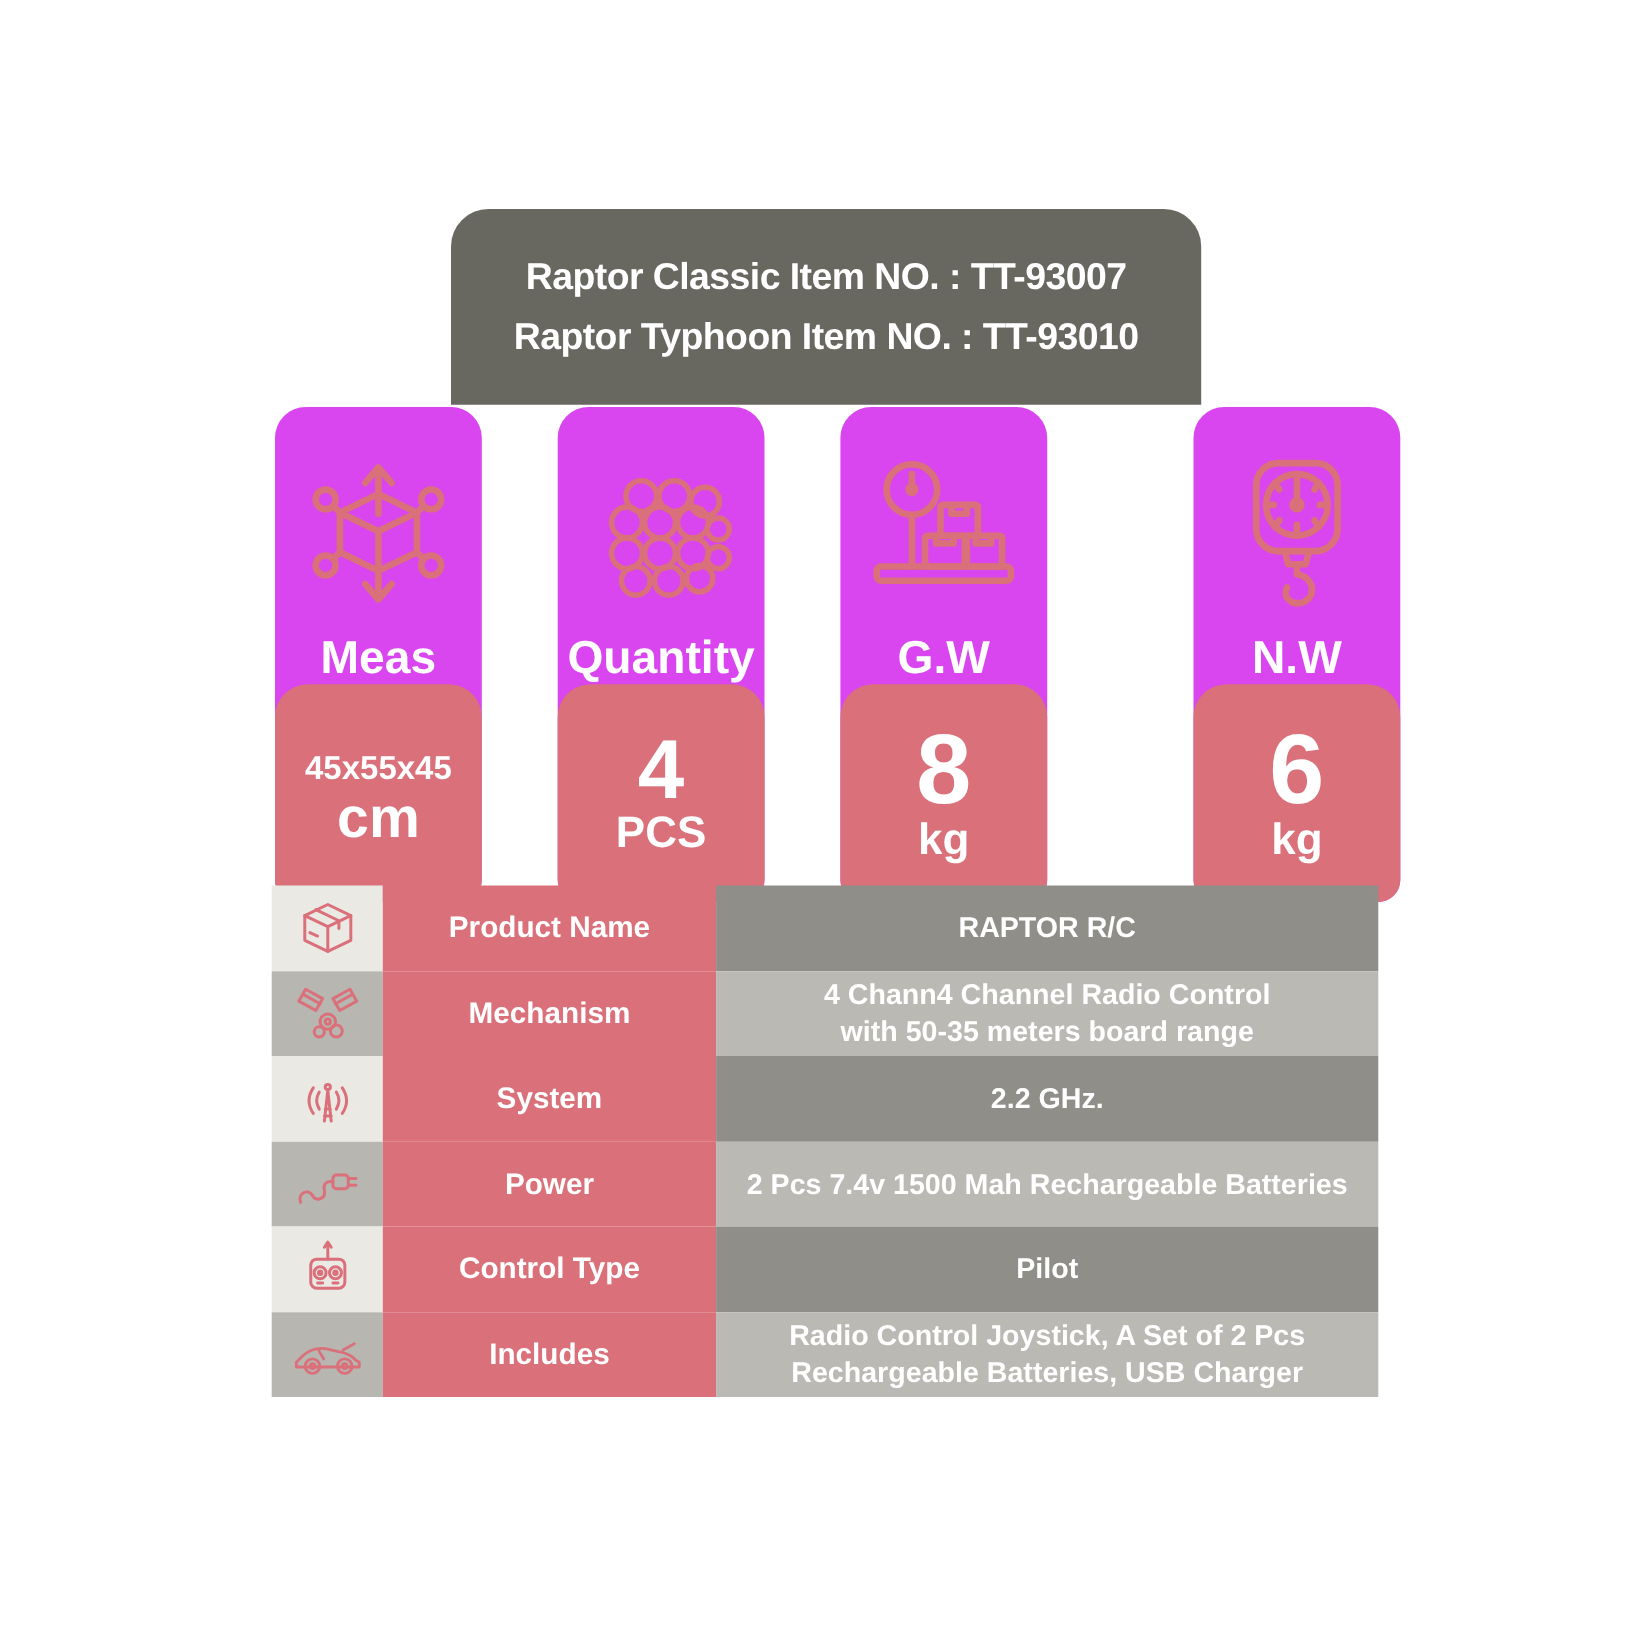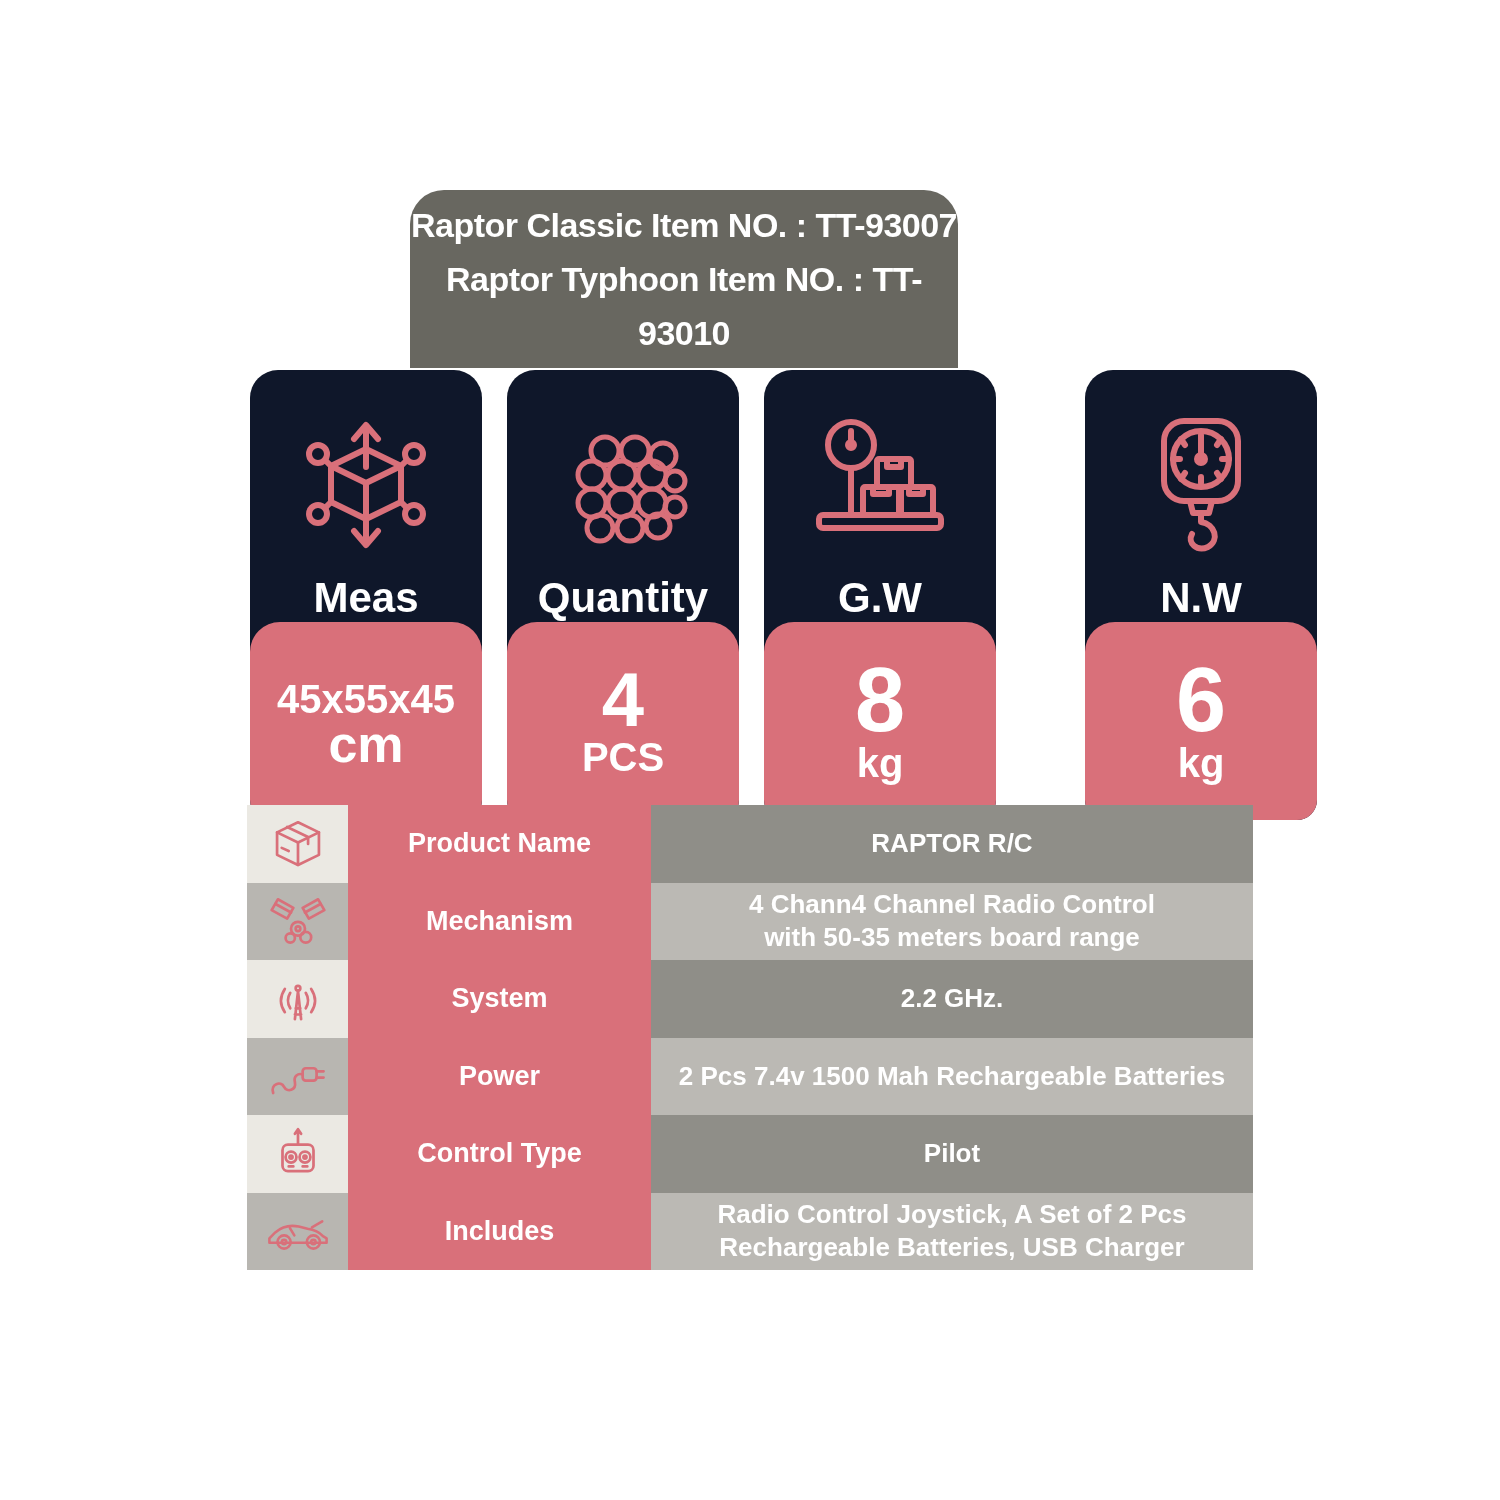--- a/index.html
+++ b/index.html
@@ -5,46 +5,46 @@
   html,body{margin:0;padding:0;}
   body{
     width:1500px;height:1500px;background:#ffffff;
     font-family:"Liberation Sans", sans-serif;
     position:relative;overflow:hidden;
   }
   .canvas{position:absolute;inset:0;}
 
   
   .header-box{
-    position:absolute;left:410px;top:190px;width:548px;height:178px;
+    position:absolute;left:410px;top:190px;width:682px;height:178px;
     background:#686760;border-radius:34px 34px 0 0;
     display:flex;flex-direction:column;justify-content:center;align-items:center;
     color:#ffffff;font-weight:bold;font-size:34px;letter-spacing:-0.5px;
     line-height:54px;text-align:center;
   }
 
   
   .stat-col{
-    position:absolute;top:370px;width:232px;height:450px;
-    background:#0f172a;border-radius:28px 28px 20px 20px;
+    position:absolute;top:370px;width:188px;height:450px;
+    background:#d946ef;border-radius:28px 28px 20px 20px;
   }
   .stat-col .icon-wrap{
     height:180px;margin-top:24px;
     display:flex;align-items:center;justify-content:center;
   }
   .stat-label{
     text-align:center;color:#ffffff;font-weight:bold;font-size:42px;line-height:48px;
   }
   .stat-value-box{
     position:absolute;left:0;right:0;top:252px;bottom:0;
     background:#d9707a;border-radius:30px 30px 20px 20px;
     display:flex;flex-direction:column;justify-content:center;align-items:center;
     color:#ffffff;font-weight:bold;text-align:center;
   }
-  .v-meas{font-size:40px;line-height:46px;}
+  .v-meas{font-size:30px;line-height:46px;}
   .v-unit{font-size:52px;line-height:44px;}
   .v-big{font-size:76px;line-height:72px;}
   .v-huge{font-size:90px;line-height:84px;}
   .v-unit-sm{font-size:40px;line-height:42px;}
 
   
   .spec-table{
     position:absolute;left:247px;top:805px;width:1006px;
     display:flex;flex-direction:column;
   }

